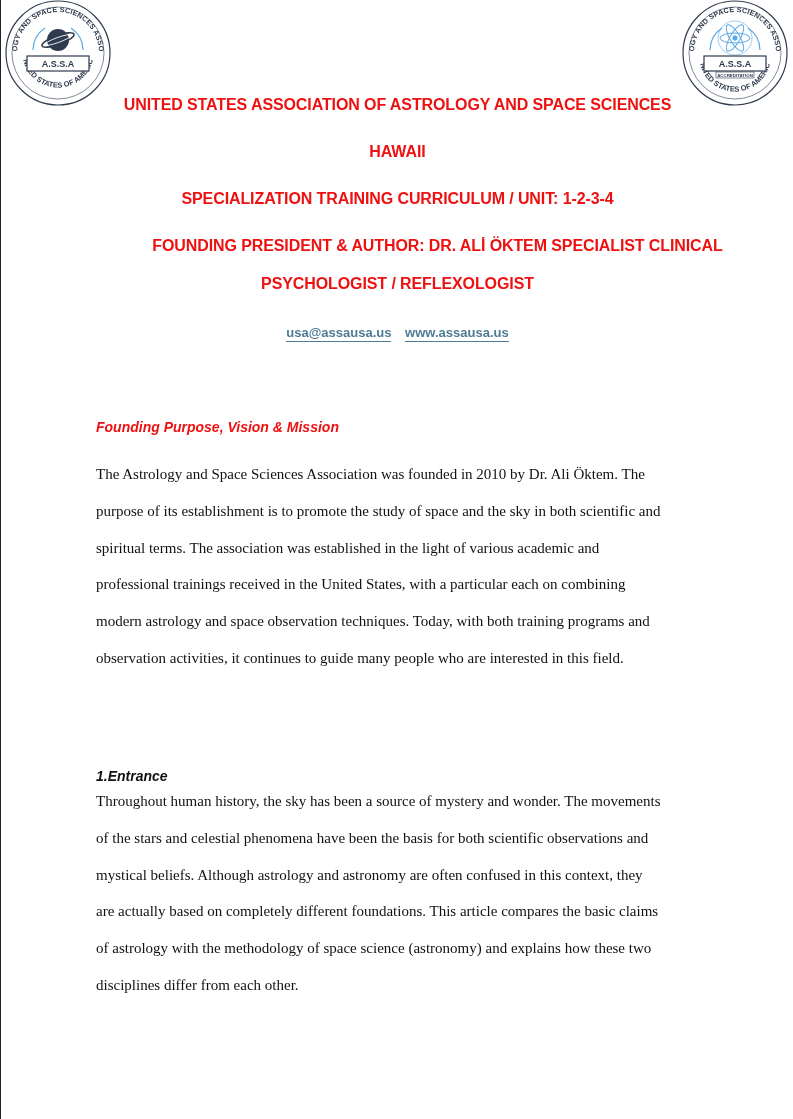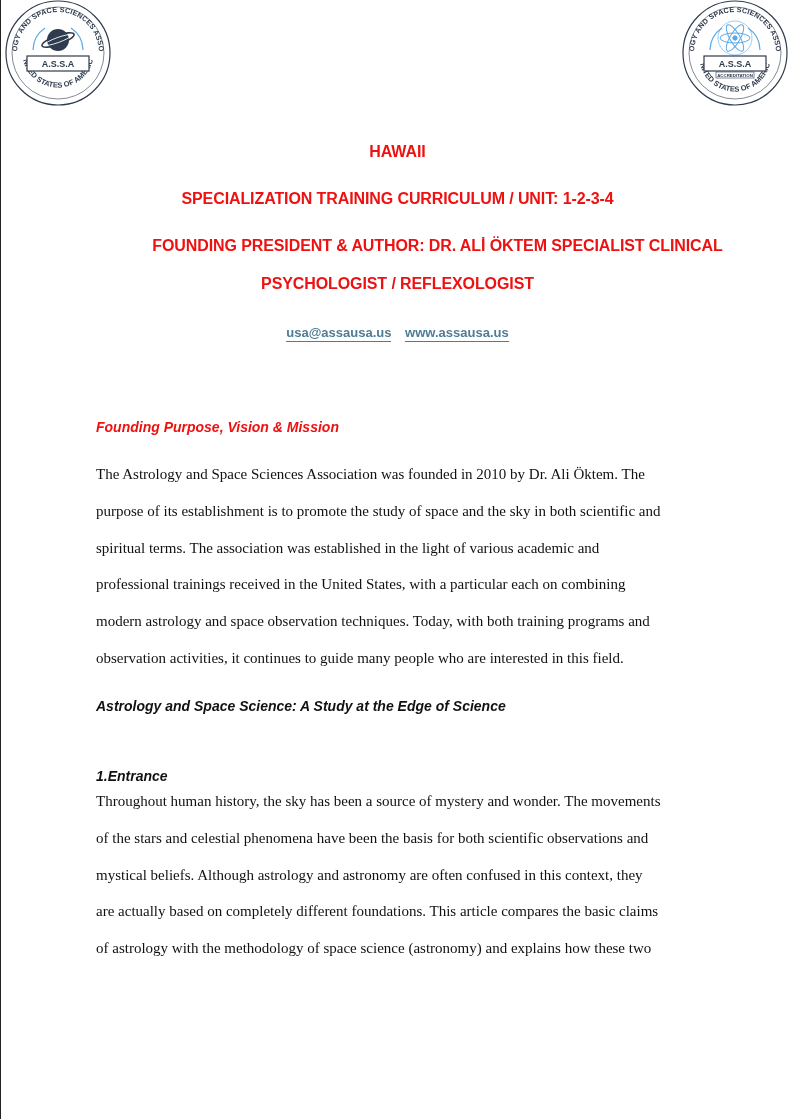--- a/index.html
+++ b/index.html
@@ -91,44 +91,45 @@
       <ellipse cx="55" cy="40" rx="15" ry="5" transform="rotate(-60 55 40)"></ellipse>
       <circle cx="55" cy="40" r="2.2" fill="#5aa9e6"></circle>
       <circle cx="55" cy="40" r="17" stroke-width="0.6"></circle>
     </g>
     <rect x="24" y="58" width="62" height="15" fill="#fff" stroke="#2f3b4e" stroke-width="1.2"></rect>
     <text x="55" y="69" text-anchor="middle" font-family="Liberation Sans, sans-serif" font-size="9" font-weight="bold" fill="#2f3b4e">A.S.S.A</text>
     <rect x="36" y="74" width="38" height="6" fill="#fff" stroke="#2f3b4e" stroke-width="0.6"></rect>
     <text x="55" y="79" text-anchor="middle" font-family="Liberation Sans, sans-serif" font-size="4.4" font-weight="bold" fill="#2f3b4e">ACCREDITATION</text>
   </svg>
 
+  <div class="title-line" style="top:96px;">UNITED STATES ASSOCIATION OF ASTROLOGY AND SPACE SCIENCES</div>
   <div class="title-line" style="top:143px;">HAWAII</div>
   <div class="title-line" style="top:190px;">SPECIALIZATION TRAINING CURRICULUM / UNIT: 1-2-3-4</div>
   <div class="title-line" style="top:237px;margin-left:40px;">FOUNDING PRESIDENT &amp; AUTHOR: DR. ALİ ÖKTEM SPECIALIST CLINICAL</div>
   <div class="title-line" style="top:275px;">PSYCHOLOGIST / REFLEXOLOGIST</div>
 
   <div class="links">
     <a>usa@assausa.us</a>
     <a>www.assausa.us</a>
   </div>
 
   <div class="heading red" style="top:419px;">Founding Purpose, Vision &amp; Mission</div>
   <div class="para" style="top:456px;">
     <span class="ln">The Astrology and Space Sciences Association was founded in 2010 by Dr. Ali Öktem. The</span>
     <span class="ln">purpose of its establishment is to promote the study of space and the sky in both scientific and</span>
     <span class="ln">spiritual terms. The association was established in the light of various academic and</span>
     <span class="ln">professional trainings received in the United States, with a particular each on combining</span>
     <span class="ln">modern astrology and space observation techniques. Today, with both training programs and</span>
     <span class="ln">observation activities, it continues to guide many people who are interested in this field.</span>
   </div>
 
-  <div class="heading black" style="top:698px;">Astrology and Space Science: A Study at the Edge of Science</div>
 
   <div class="heading black" style="top:768px;">1.Entrance</div>
   <div class="para" style="top:783px;">
     <span class="ln">Throughout human history, the sky has been a source of mystery and wonder. The movements</span>
     <span class="ln">of the stars and celestial phenomena have been the basis for both scientific observations and</span>
     <span class="ln">mystical beliefs. Although astrology and astronomy are often confused in this context, they</span>
     <span class="ln">are actually based on completely different foundations. This article compares the basic claims</span>
     <span class="ln">of astrology with the methodology of space science (astronomy) and explains how these two</span>
+    <span class="ln">disciplines differ from each other.</span>
   </div>
 
 </div>
 
 </body></html>

